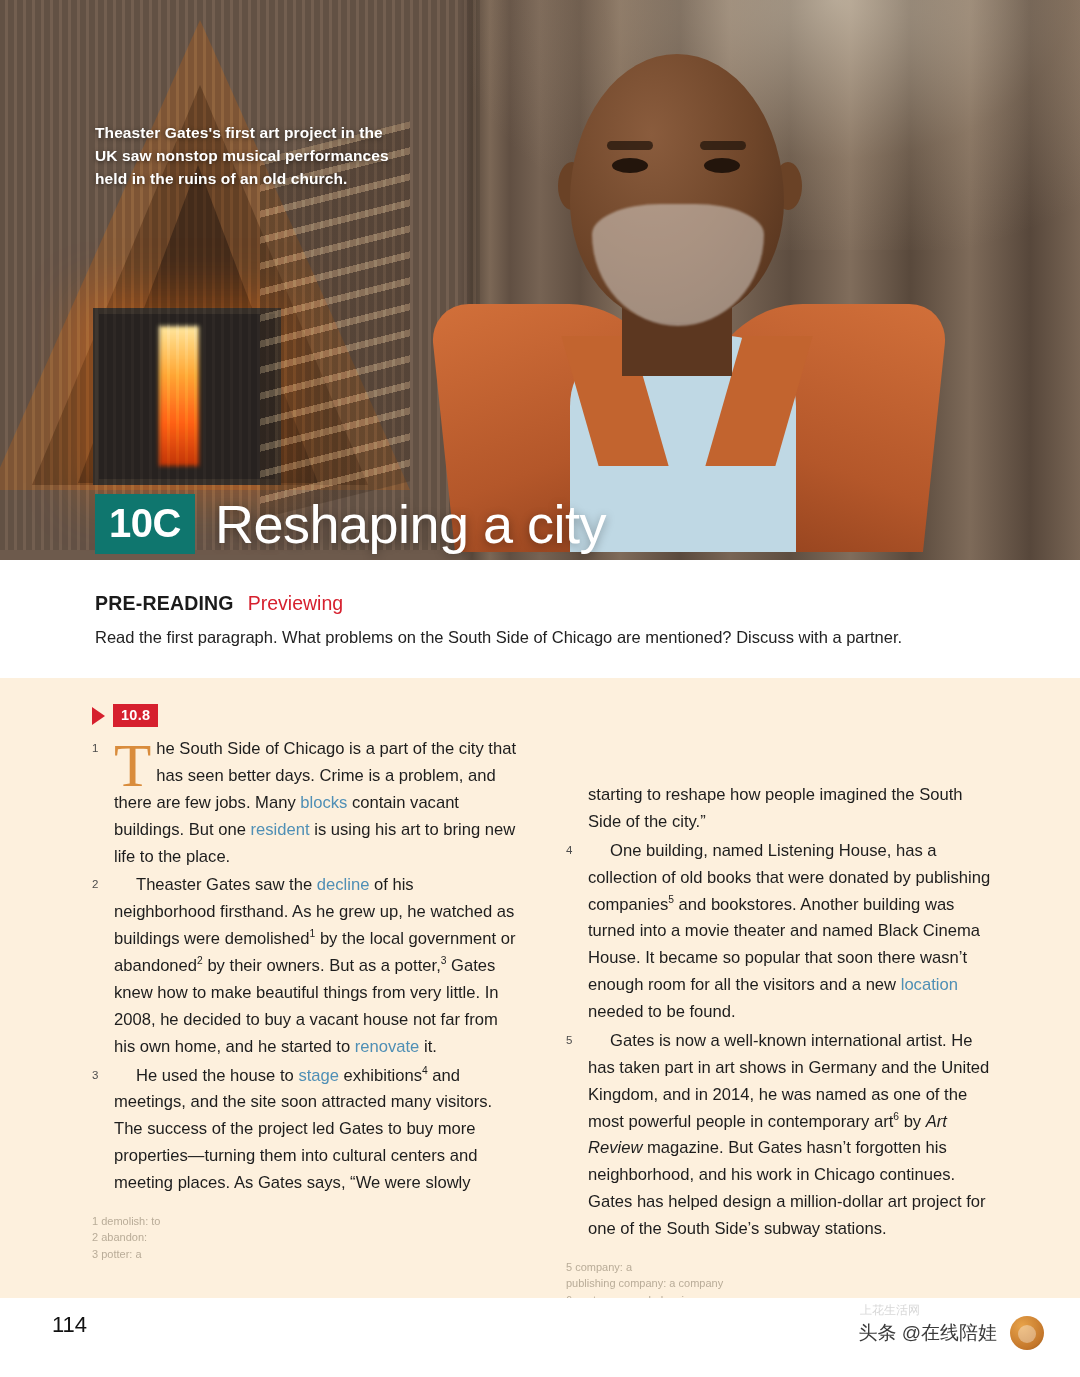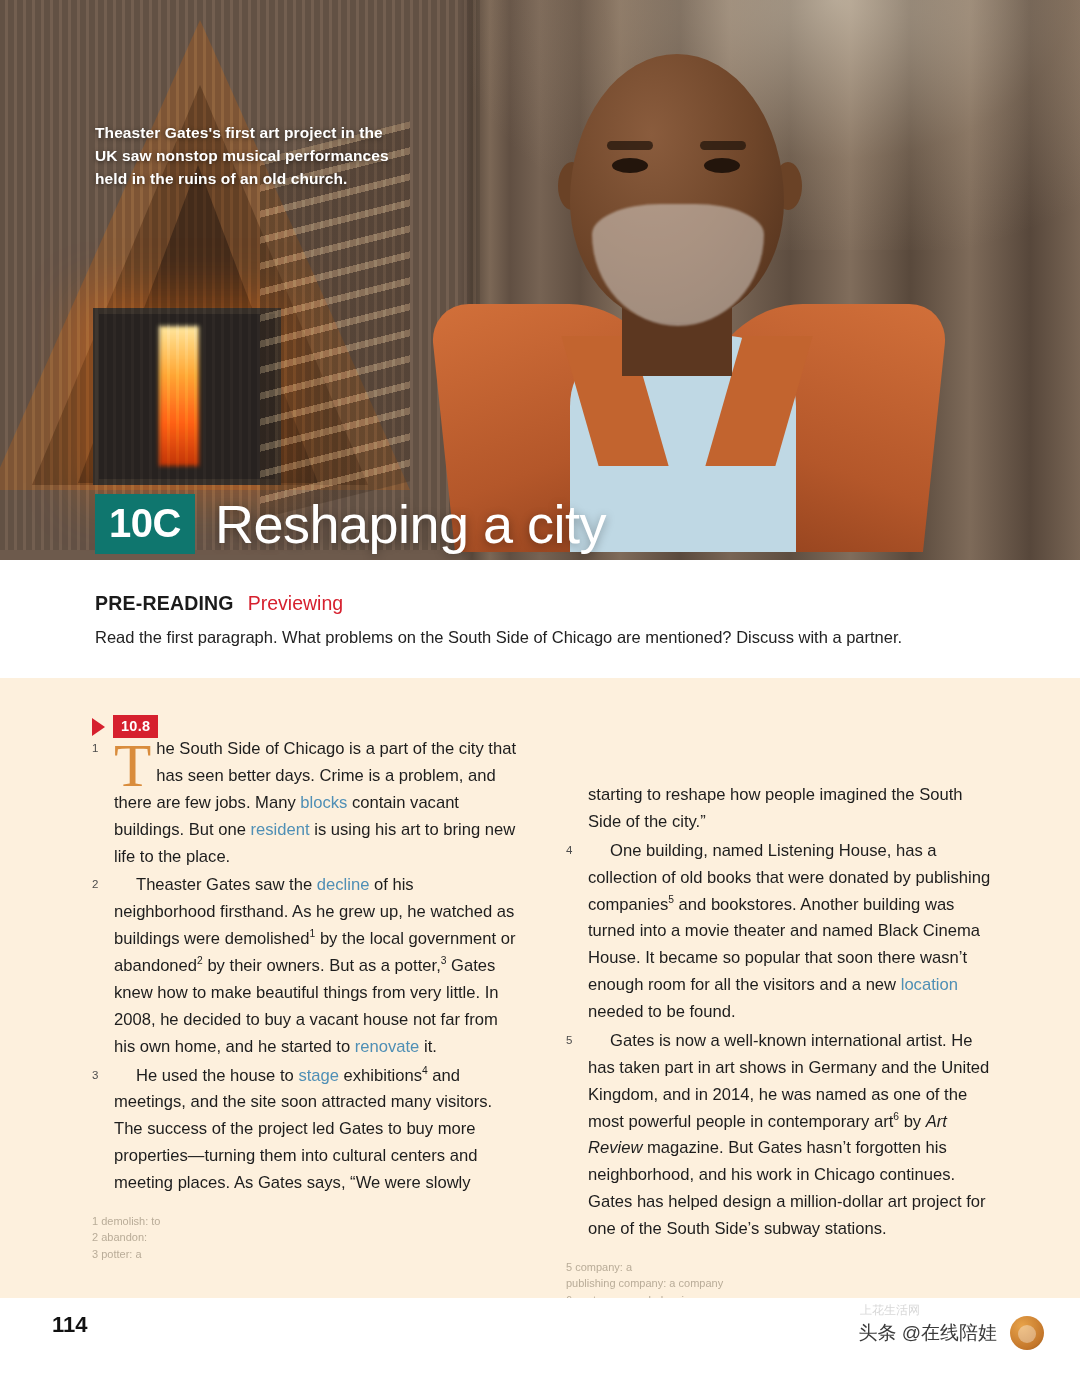--- a/index.html
+++ b/index.html
@@ -268,21 +268,20 @@
     left: 0; top: 678px;
     width: 1080px; height: 620px;
     background: #fdf0dd;
   }
   .audio-tag {
     position: absolute;
     left: 92px; top: 26px;
     display: flex;
     align-items: center;
     gap: 6px;
-    margin-top: 11px;
   }
   .audio-tri {
     width: 0; height: 0;
     border-style: solid;
     border-width: 9px 0 9px 13px;
     border-color: transparent transparent transparent #d6202e;
     margin-right: 2px;
   }
   .audio-num {
     background: #d6202e;
@@ -349,21 +348,21 @@
   .footer {
     position: absolute;
     left: 0; top: 1298px;
     width: 1080px; height: 79px;
     background: #ffffff;
   }
   .page-num {
     position: absolute;
     left: 52px; top: 14px;
     font-size: 22px;
-    font-weight: 700;
+    font-weight: 400;
     color: #111111;
   }
   .watermark {
     position: absolute;
     right: 36px; top: 18px;
     display: flex;
     align-items: center;
     gap: 13px;
   }
   .wm-text {

